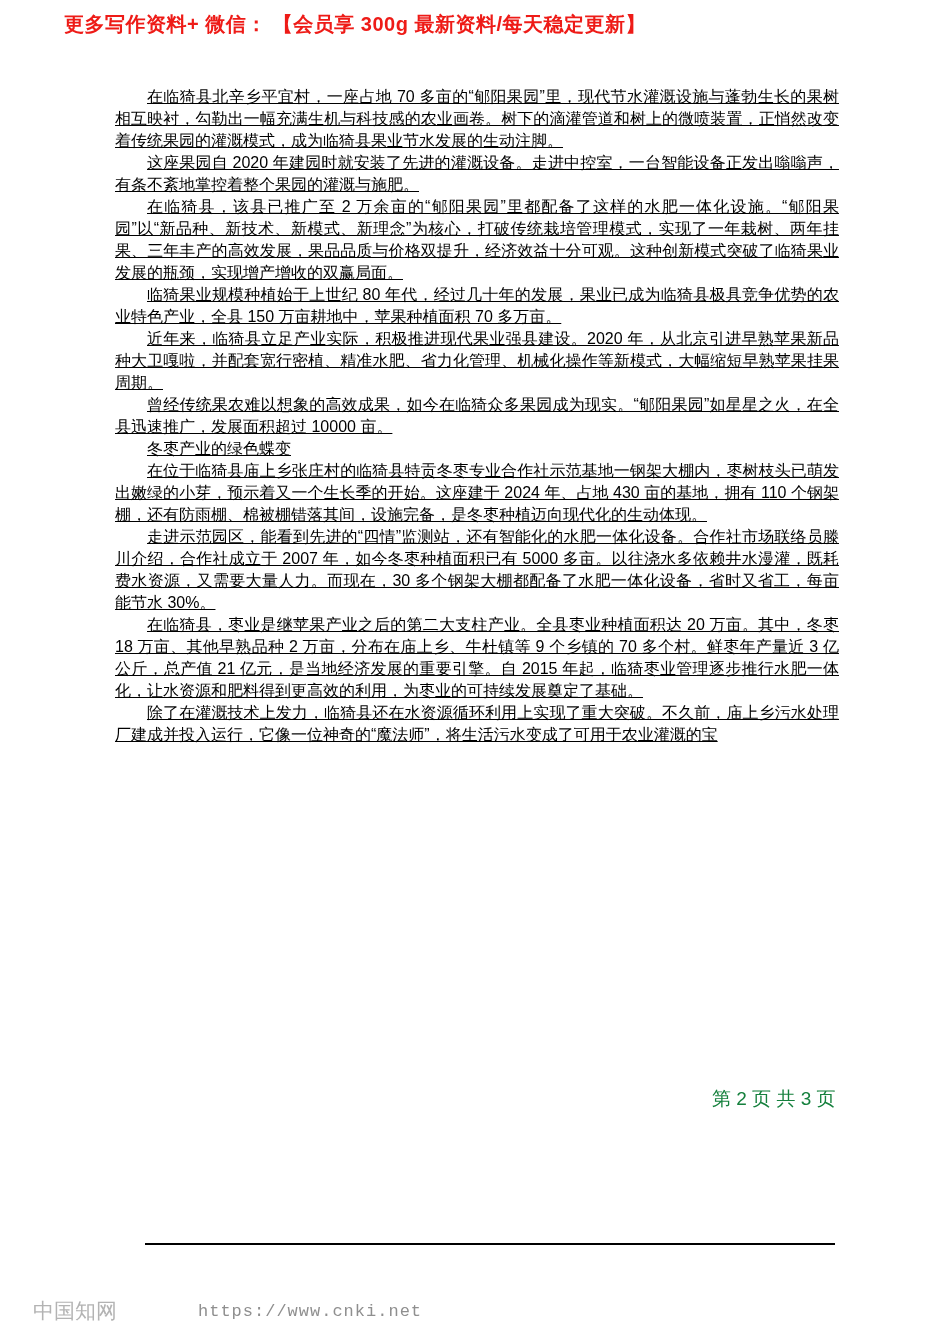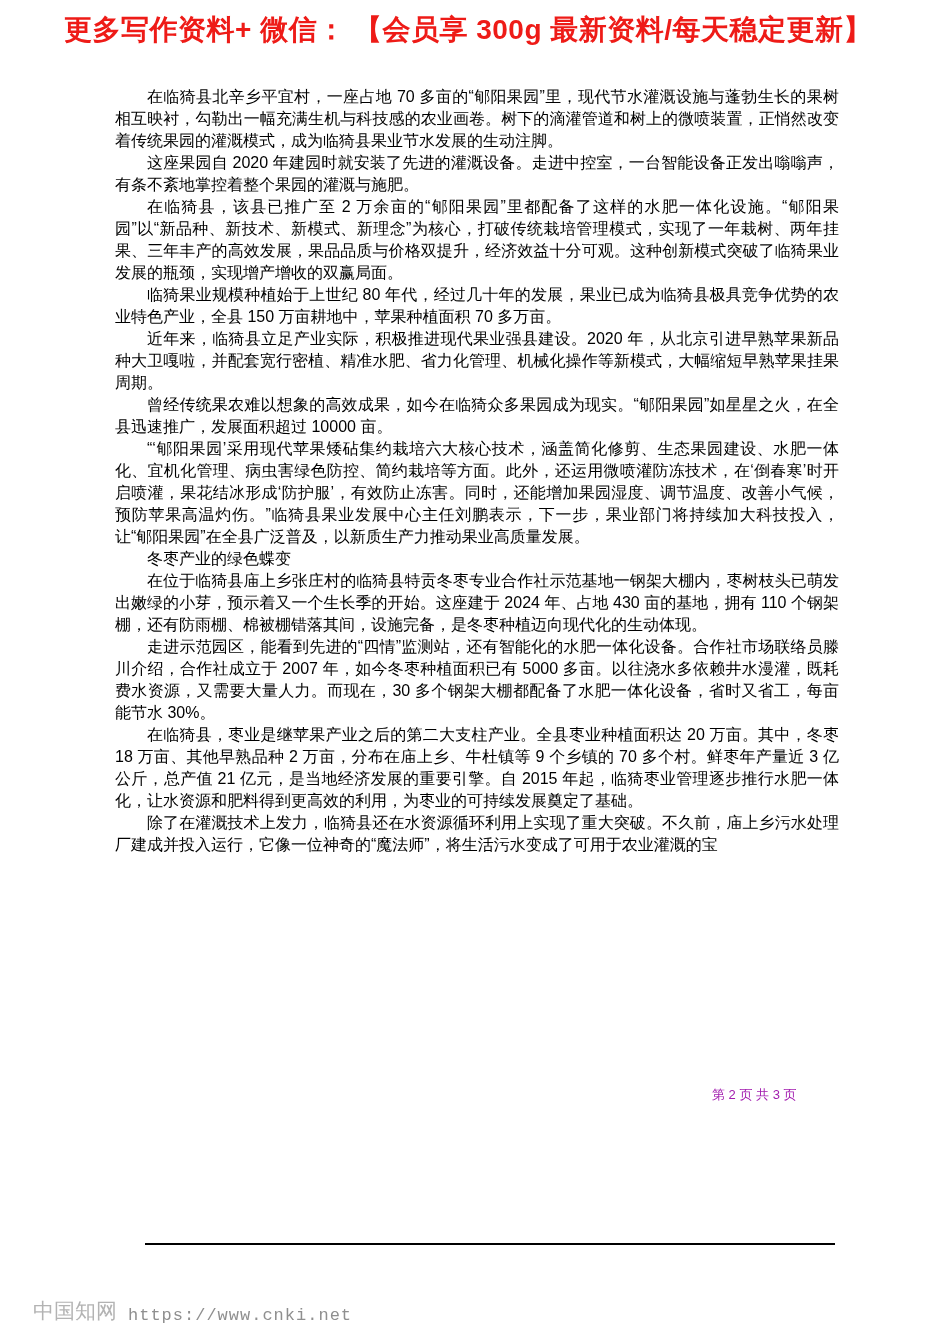--- a/index.html
+++ b/index.html
@@ -8,88 +8,89 @@
     height: 1344px;
     position: relative;
     background: #ffffff;
     font-family: "Liberation Sans", sans-serif;
     overflow: hidden;
   }
   .promo {
     position: absolute;
     left: 64px;
     top: 11px;
-    font-size: 28px;
+    font-size: 20px;
     font-weight: 600;
     color: #ee1b17;
     letter-spacing: 0.5px;
     white-space: nowrap;
   }
   .content {
     position: absolute;
     left: 115px;
     top: 86px;
     width: 724px;
     font-size: 16px;
     line-height: 22px;
     color: #000000;
     text-align: justify;
   }
   .content p {
     margin: 0;
     text-indent: 2em;
+    text-decoration: underline;
   }
   .page-num {
     position: absolute;
     left: 712px;
     top: 1086px;
-    font-size: 13px;
-    color: #a21caf;
+    font-size: 19px;
+    color: #15803d;
     white-space: nowrap;
   }
   .divider {
     position: absolute;
     left: 145px;
     top: 1243px;
     width: 690px;
     height: 2px;
     background: #000000;
   }
   .wm {
     position: absolute;
     left: 33px;
     top: 1297px;
     display: flex;
-    align-items: flex-end;
-    gap: 11px;
+    align-items: center;
+    gap: 41px;
   }
   .wm-brand {
     font-size: 21px;
     color: #b3b3b3;
   }
   .wm-url {
     font-size: 17px;
     color: #8f8f8f;
     font-family: "Liberation Mono", monospace;
     letter-spacing: 1px;
+    margin-left: 40px;
   }
 </style>
 </head>
 <body>
 
 <div class="promo">更多写作资料+ 微信： 【会员享 300g 最新资料/每天稳定更新】</div>
 
 <div class="content">
   <p>在临猗县北辛乡平宜村，一座占地 70 多亩的“郇阳果园”里，现代节水灌溉设施与蓬勃生长的果树相互映衬，勾勒出一幅充满生机与科技感的农业画卷。树下的滴灌管道和树上的微喷装置，正悄然改变着传统果园的灌溉模式，成为临猗县果业节水发展的生动注脚。</p>
   <p>这座果园自 2020 年建园时就安装了先进的灌溉设备。走进中控室，一台智能设备正发出嗡嗡声，有条不紊地掌控着整个果园的灌溉与施肥。</p>
   <p>在临猗县，该县已推广至 2 万余亩的“郇阳果园”里都配备了这样的水肥一体化设施。“郇阳果园”以“新品种、新技术、新模式、新理念”为核心，打破传统栽培管理模式，实现了一年栽树、两年挂果、三年丰产的高效发展，果品品质与价格双提升，经济效益十分可观。这种创新模式突破了临猗果业发展的瓶颈，实现增产增收的双赢局面。</p>
   <p>临猗果业规模种植始于上世纪 80 年代，经过几十年的发展，果业已成为临猗县极具竞争优势的农业特色产业，全县 150 万亩耕地中，苹果种植面积 70 多万亩。</p>
   <p>近年来，临猗县立足产业实际，积极推进现代果业强县建设。2020 年，从北京引进早熟苹果新品种大卫嘎啦，并配套宽行密植、精准水肥、省力化管理、机械化操作等新模式，大幅缩短早熟苹果挂果周期。</p>
   <p>曾经传统果农难以想象的高效成果，如今在临猗众多果园成为现实。“郇阳果园”如星星之火，在全县迅速推广，发展面积超过 10000 亩。</p>
-  <p>“‘郇阳果园’采用现代苹果矮砧集约栽培六大核心技术，涵盖简化修剪、生态果园建设、水肥一体化、宜机化管理、病虫害绿色防控、简约栽培等方面。此外，还运用微喷灌防冻技术，在‘倒春寒’时开启喷灌，果花结冰形成‘防护服’，有效防止冻害。同时，还能增加果园湿度、调节温度、改善小气候，预防苹果高温灼伤。”临猗县果业发展中心主任刘鹏表示，下一步，果业部门将持续加大科技投入，让“郇阳果园”在全县广泛普及，以新质生产力推动果业高质量发展。</p>
   <p>冬枣产业的绿色蝶变</p>
   <p>在位于临猗县庙上乡张庄村的临猗县特贡冬枣专业合作社示范基地一钢架大棚内，枣树枝头已萌发出嫩绿的小芽，预示着又一个生长季的开始。这座建于 2024 年、占地 430 亩的基地，拥有 110 个钢架棚，还有防雨棚、棉被棚错落其间，设施完备，是冬枣种植迈向现代化的生动体现。</p>
   <p>走进示范园区，能看到先进的“四情”监测站，还有智能化的水肥一体化设备。合作社市场联络员滕川介绍，合作社成立于 2007 年，如今冬枣种植面积已有 5000 多亩。以往浇水多依赖井水漫灌，既耗费水资源，又需要大量人力。而现在，30 多个钢架大棚都配备了水肥一体化设备，省时又省工，每亩能节水 30%。</p>
   <p>在临猗县，枣业是继苹果产业之后的第二大支柱产业。全县枣业种植面积达 20 万亩。其中，冬枣 18 万亩、其他早熟品种 2 万亩，分布在庙上乡、牛杜镇等 9 个乡镇的 70 多个村。鲜枣年产量近 3 亿公斤，总产值 21 亿元，是当地经济发展的重要引擎。自 2015 年起，临猗枣业管理逐步推行水肥一体化，让水资源和肥料得到更高效的利用，为枣业的可持续发展奠定了基础。</p>
   <p>除了在灌溉技术上发力，临猗县还在水资源循环利用上实现了重大突破。不久前，庙上乡污水处理厂建成并投入运行，它像一位神奇的“魔法师”，将生活污水变成了可用于农业灌溉的宝</p>
 </div>
 
 <div class="page-num">第 2 页 共 3 页</div>
 
 <div class="divider"></div>

